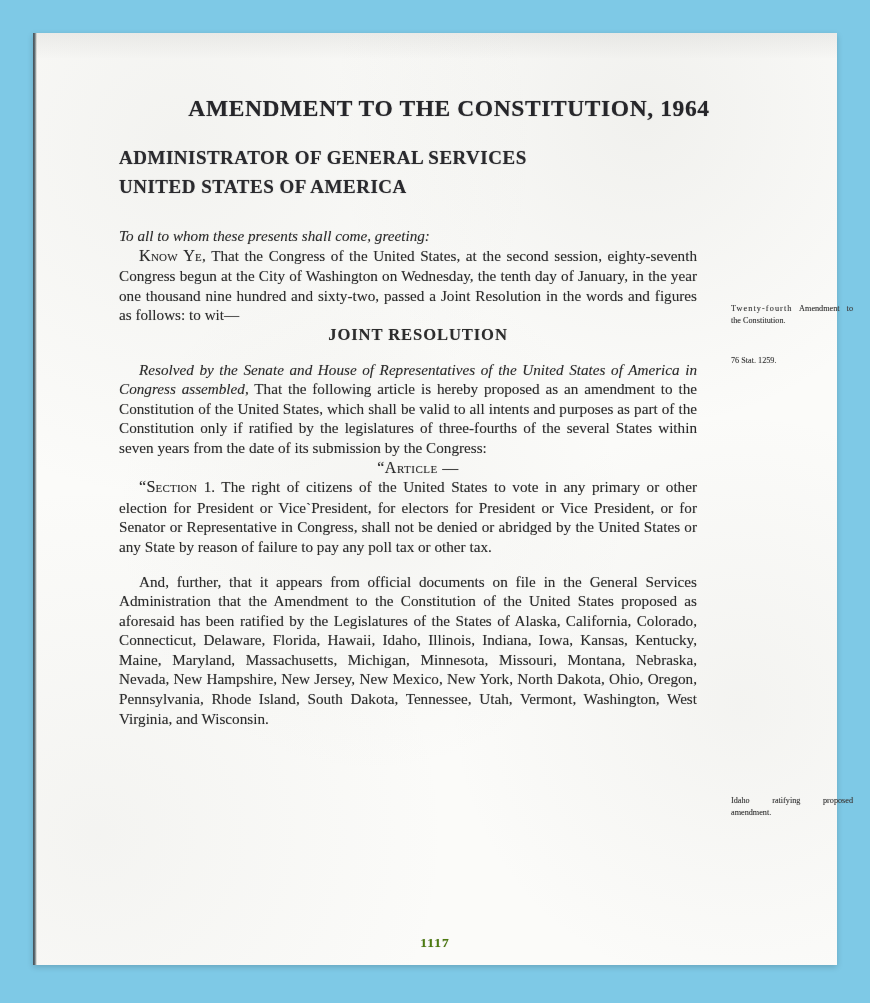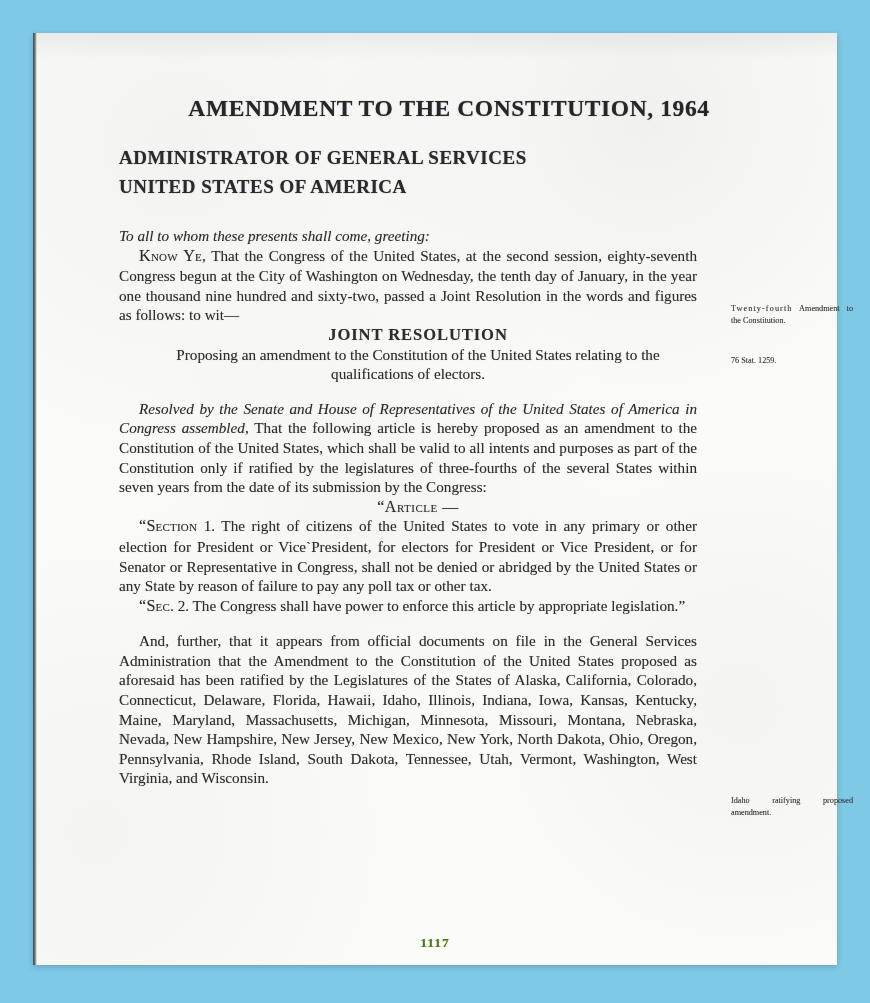--- a/index.html
+++ b/index.html
@@ -182,29 +182,27 @@
       <h2 class="title-sub second">UNITED STATES OF AMERICA</h2>
 
       <div class="body-col">
 
         <p class="para noindent ital">To all to whom these presents shall come, greeting:</p>
 
         <p class="para"><span class="smallcaps">Know Ye</span><span>, That the Congress of the United States, at the second session, eighty-seventh Congress begun at the City of Washington on Wednesday, the tenth day of January, in the year one thousand nine hundred and sixty-two, passed a Joint Resolution in the words and figures as follows: to wit—</span></p>
 
         <p class="para heading-center">JOINT RESOLUTION</p>
 
-        <p class="para proposing">Proposing an amendment to the Constitution of the United States relating to the qualifications of electors.</p>
 
         <p class="para spaced"><span class="ital">Resolved by the Senate and House of Representatives of the United States of America in Congress assembled</span><span>, That the following article is hereby proposed as an amendment to the Constitution of the United States, which shall be valid to all intents and purposes as part of the Constitution only if ratified by the legislatures of three-fourths of the several States within seven years from the date of its submission by the Congress:</span></p>
 
         <p class="para article-line">“Article —</p>
 
         <p class="para"><span class="smallcaps">“Section</span><span> 1. The right of citizens of the United States to vote in any primary or other election for President or Vice`President, for electors for President or Vice President, or for Senator or Representative in Congress, shall not be denied or abridged by the United States or any State by reason of failure to pay any poll tax or other tax.</span></p>
 
-        <p class="para"><span class="smallcaps">“Sec</span><span>. 2. The Congress shall have power to enforce this article by appropriate legislation.”</span></p>
 
         <p class="para spaced">And, further, that it appears from official documents on file in the General Services Administration that the Amendment to the Constitution of the United States proposed as aforesaid has been ratified by the Legislatures of the States of Alaska, California, Colorado, Connecticut, Delaware, Florida, Hawaii, Idaho, Illinois, Indiana, Iowa, Kansas, Kentucky, Maine, Maryland, Massachusetts, Michigan, Minnesota, Missouri, Montana, Nebraska, Nevada, New Hampshire, New Jersey, New Mexico, New York, North Dakota, Ohio, Oregon, Pennsylvania, Rhode Island, South Dakota, Tennessee, Utah, Vermont, Washington, West Virginia, and Wisconsin.</p>
 
       </div>
     </div>
 
     <div class="side-note" id="side-note-amendment">
       <span class="hang">Twenty-fourth</span>
       <span>Amendment to the Constitution.</span>
     </div>

